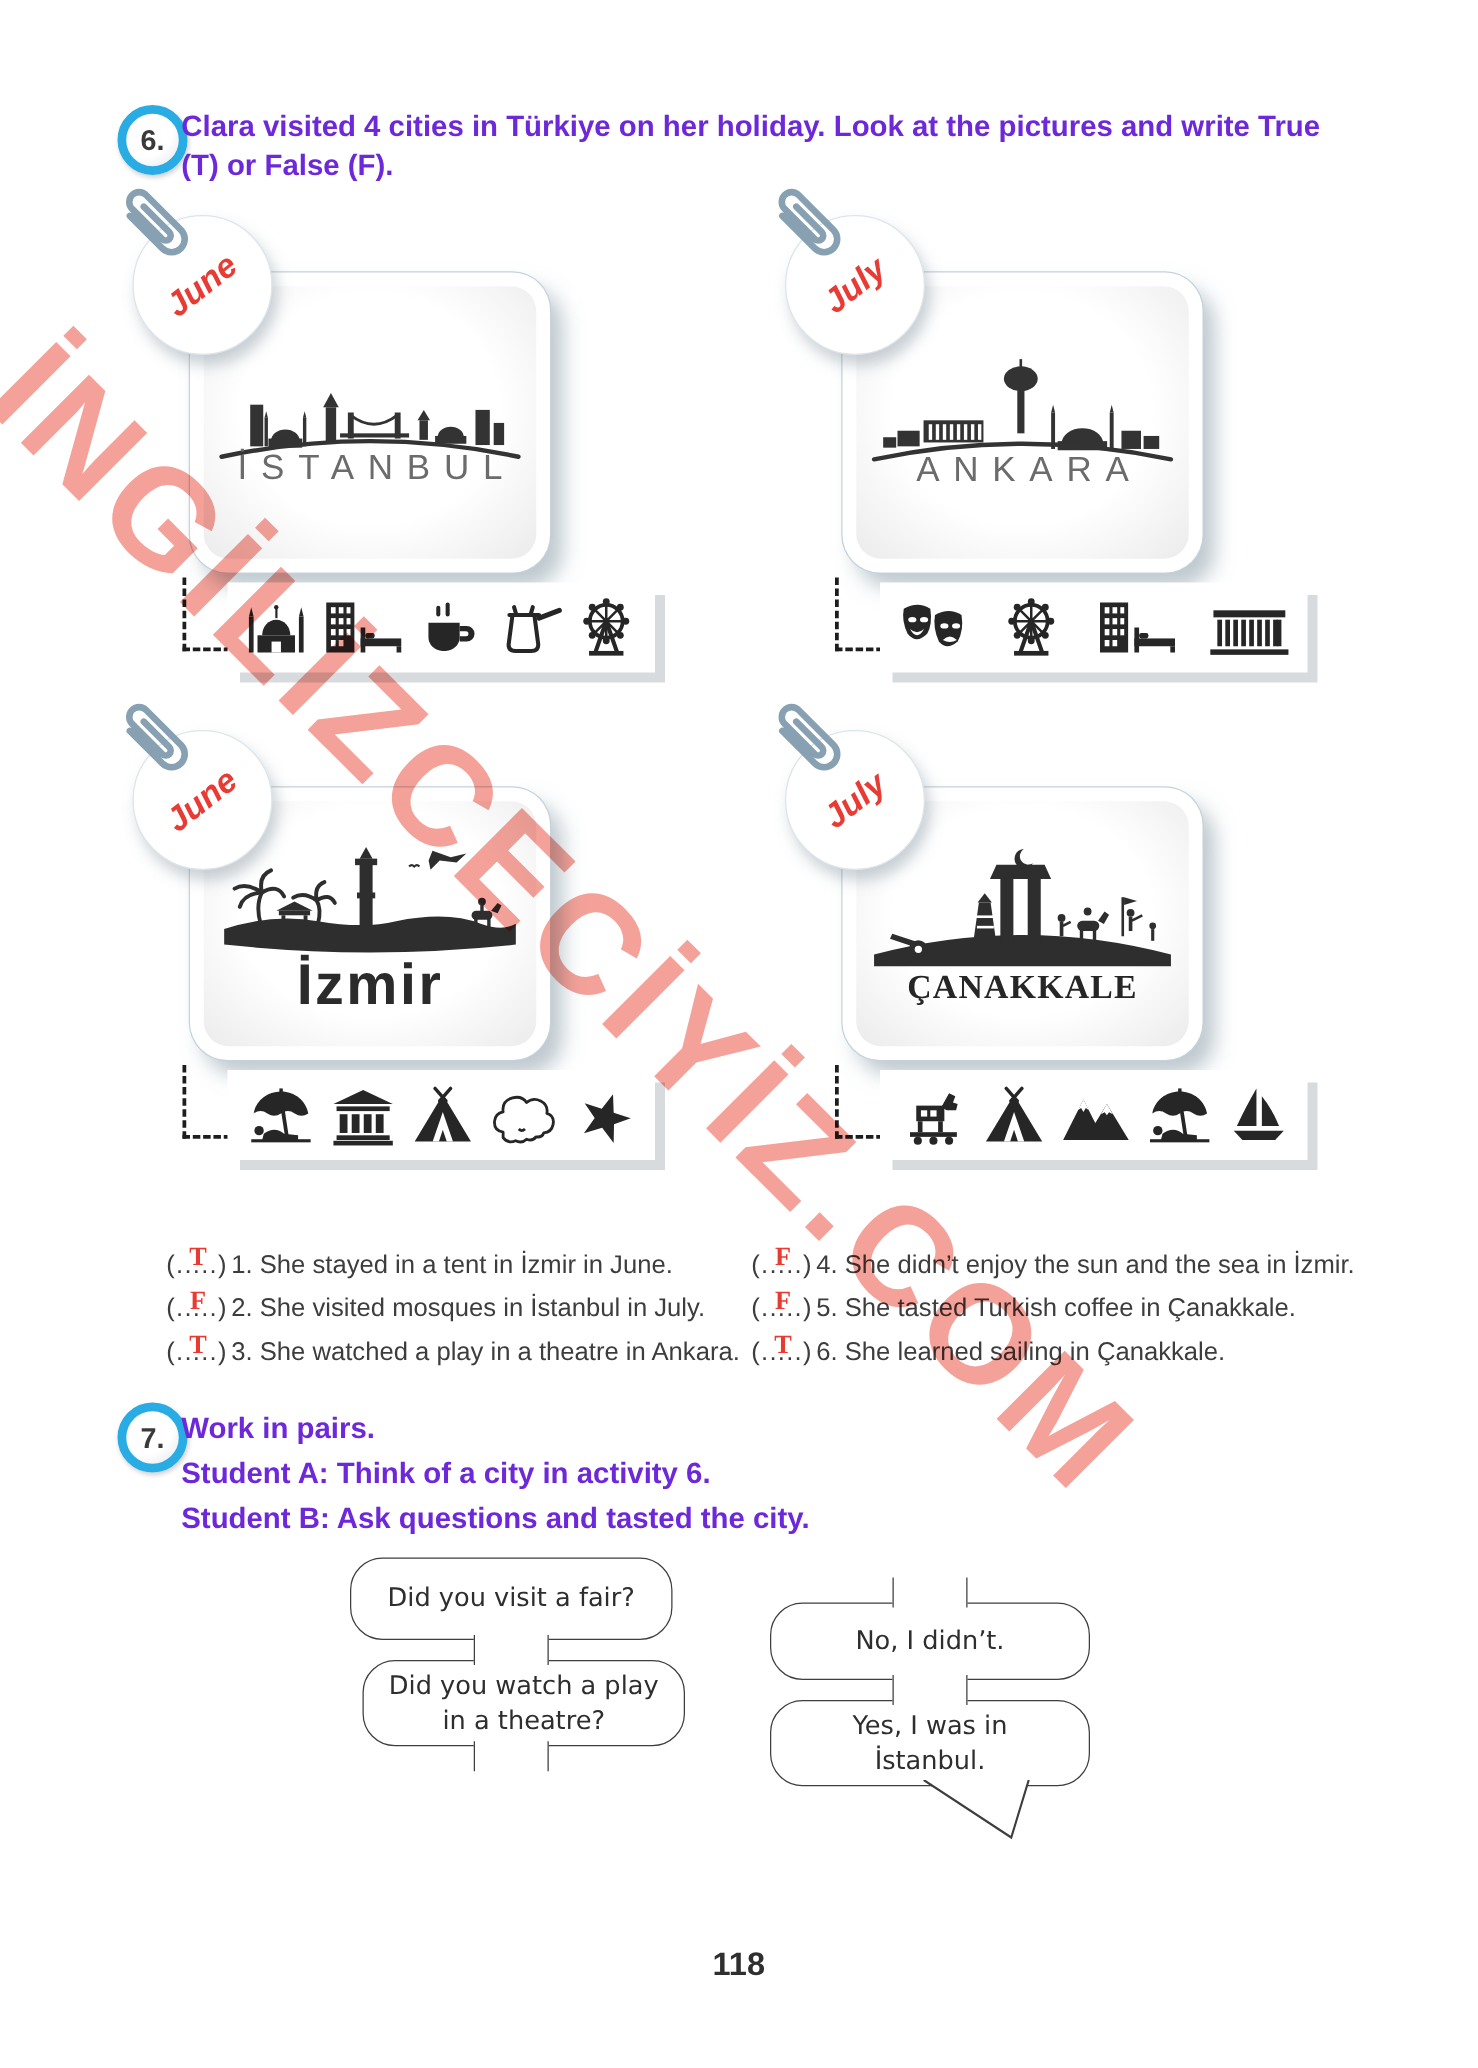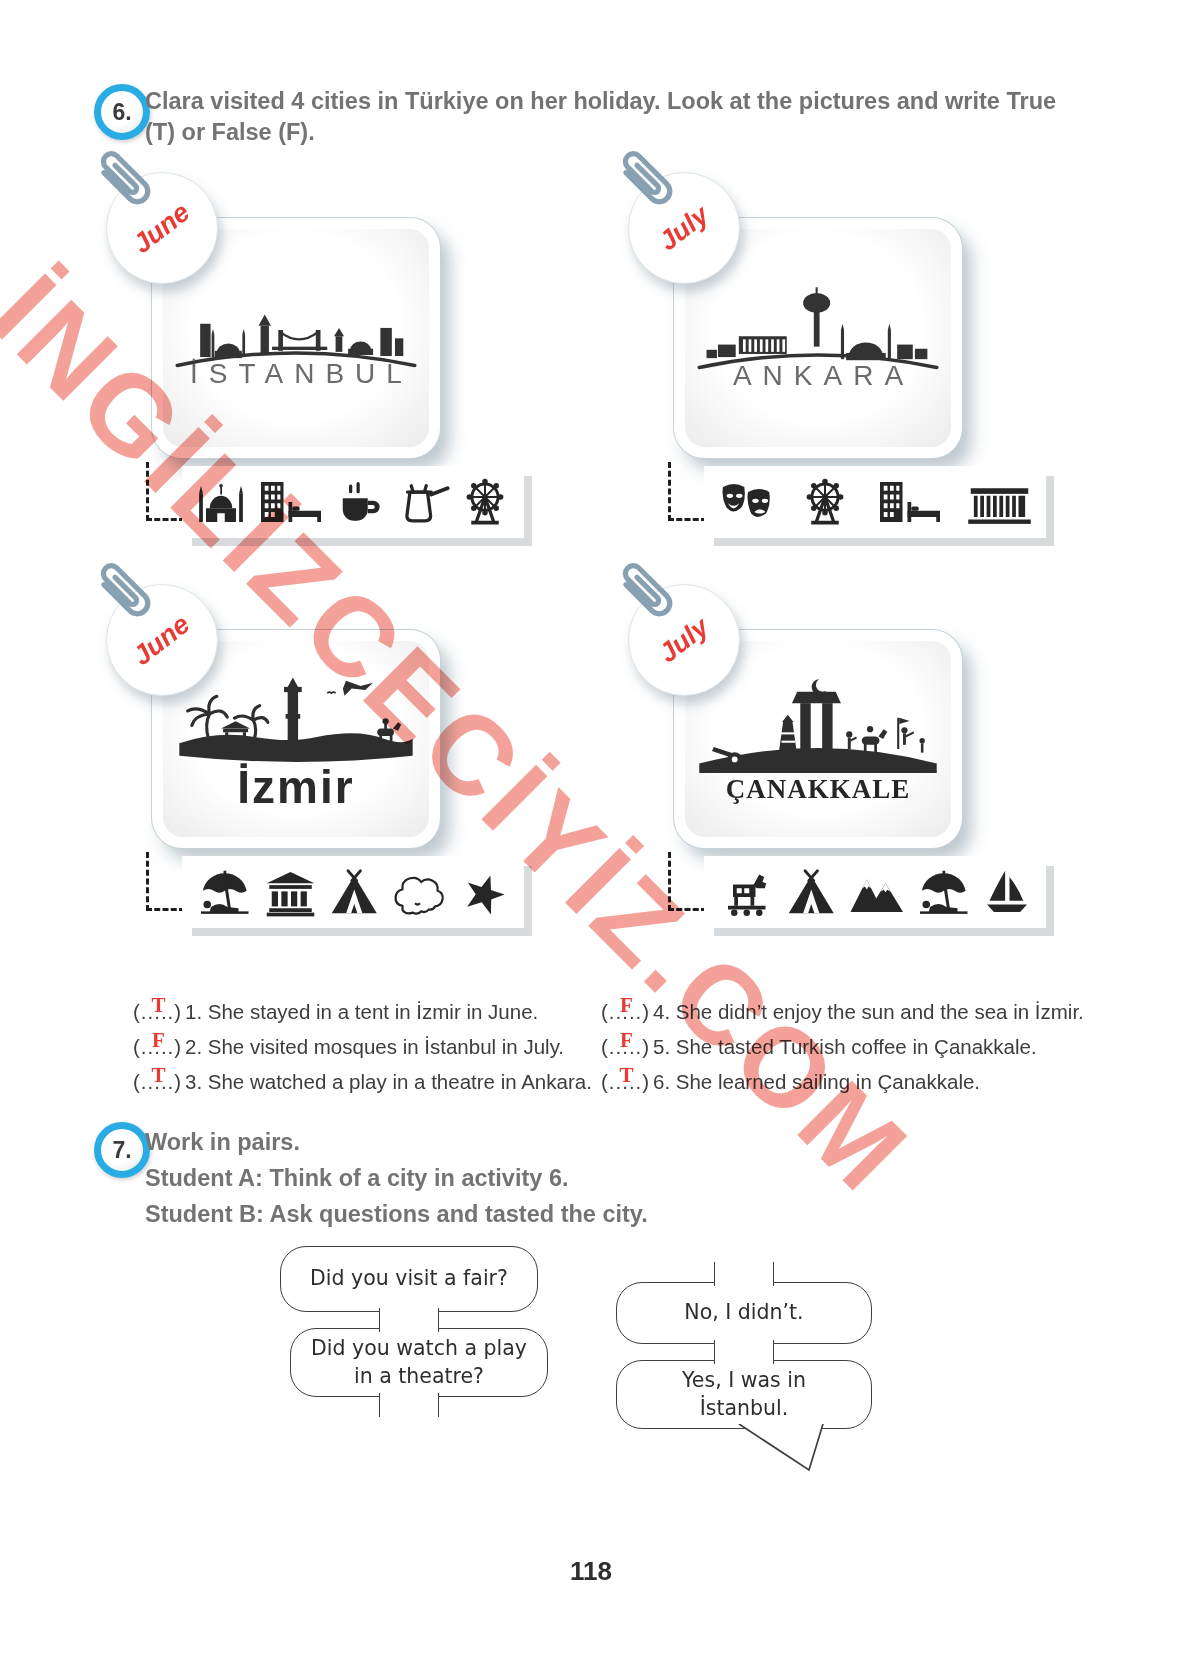--- a/index.html
+++ b/index.html
@@ -10,21 +10,21 @@
   .watermark{position:absolute;left:58px;top:250px;transform:rotate(45deg);transform-origin:0 0;
     font-weight:700;font-size:112px;letter-spacing:6px;color:#f28b80;opacity:.8;
     mix-blend-mode:multiply;white-space:nowrap;z-index:40;pointer-events:none;}
 
   
   .nb{position:absolute;width:56px;height:56px;border-radius:50%;border:7px solid #29abe3;
     background:radial-gradient(circle at 35% 30%, #ffffff 55%, #dfe5e9);box-sizing:border-box;
     display:flex;align-items:center;justify-content:center;font-weight:700;font-size:23px;color:#3a3a3a;
     box-shadow:1px 2px 4px rgba(0,0,0,.2);z-index:5;}
 
-  .instr{position:absolute;font-weight:700;font-size:23.5px;line-height:31px;color:#737373;z-index:5;}
+  .instr{position:absolute;font-weight:700;font-size:23.5px;line-height:31px;color:#6d28d9;z-index:5;}
 
   
   .cardgroup{position:absolute;width:470px;height:410px;z-index:3;}
   .card{position:absolute;left:62px;top:68px;width:288px;border-radius:30px;background:#fff;
     box-shadow:0 0 0 1px #c5d2da, 10px 12px 16px rgba(125,148,160,.5);padding:11px;box-sizing:border-box;}
   .card.tall{height:240px;}
   .card.short{height:218px;}
   .art{width:100%;height:100%;border-radius:20px;overflow:hidden;
     background:radial-gradient(ellipse at 50% 45%, #ffffff 55%, #ebebec 100%);
     display:flex;flex-direction:column;align-items:center;justify-content:center;}

